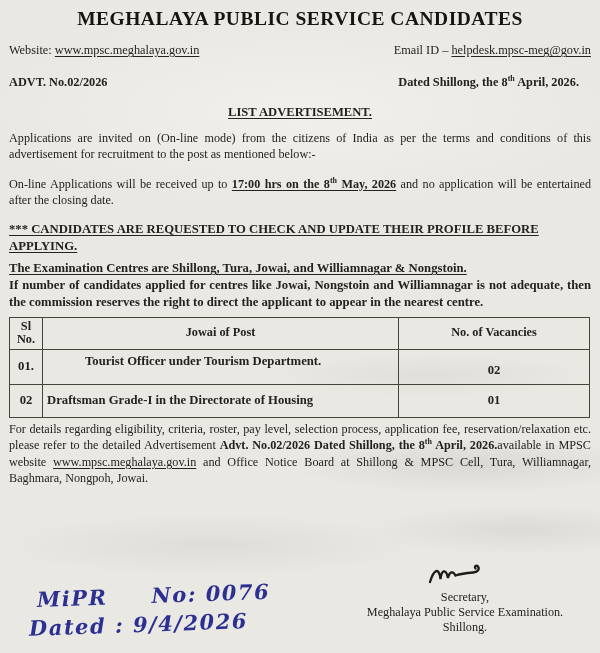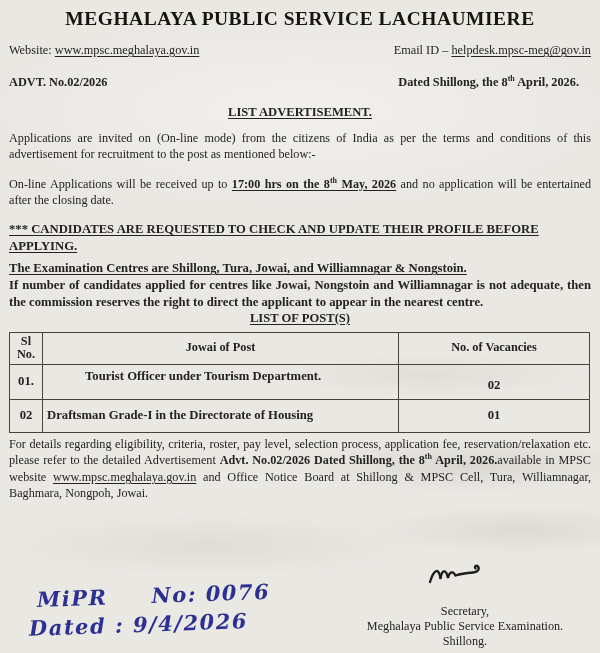--- a/index.html
+++ b/index.html
@@ -67,21 +67,21 @@
   td.sl{text-align:center;}
   td.post{padding-left:9px;}
   td.vac{text-align:center;}
   tr.r1{height:35px;}
   tr.r1 td.post{vertical-align:top;padding-top:4px;padding-left:42px;}
   tr.r1 td.vac{vertical-align:bottom;padding-bottom:6px;}
   tr.r2{height:33px;}
   tr.hdr{height:32px;}
   .footerpara{margin-top:3px;text-align:justify;line-height:16.6px;font-size:12.2px;}
   .sigblock{
-    position:absolute;left:352px;top:604px;width:226px;
+    position:absolute;left:352px;top:590px;width:226px;
     text-align:center;font-size:12.2px;line-height:15px;
   }
   .sigsquiggle{position:absolute;left:427px;top:560px;}
   .stamp{
     position:absolute;
     color:var(--pen);
     font-family:"DejaVu Serif", serif;
     font-style:italic;
     font-weight:bold;
     font-size:21px;
@@ -93,21 +93,21 @@
   .stamp-l1 .w2{margin-left:44px;}
   .stamp-l2{left:29px;top:612px;}
 </style>
 </head>
 <body>
 
 <div class="paper">
   <div class="doc">
 
     <div class="title">
-      <div>MEGHALAYA PUBLIC SERVICE LACHAUMIERE</div>
+      <div>MEGHALAYA PUBLIC SERVICE CANDIDATES</div>
     </div>
 
     <div class="row contact">
       <span><span>Website: </span><span class="u">www.mpsc.meghalaya.gov.in</span></span>
       <span><span>Email ID – </span><span class="u">helpdesk.mpsc-meg@gov.in</span></span>
     </div>
 
     <div class="row advtrow">
       <span>ADVT. No.02/2026</span>
       <span class="right"><span>Dated Shillong, the 8</span><span class="sup">th</span><span> April, 2026.</span></span>
@@ -130,23 +130,20 @@
     </div>
 
     <div class="centres">
       <span class="u">The Examination Centres are Shillong, Tura, Jowai, and Williamnagar &amp; Nongstoin.</span>
     </div>
 
     <div class="centresnote">
       <span>If number of candidates applied for centres like Jowai, Nongstoin and Williamnagar is not adequate, then the commission reserves the right to direct the applicant to appear in the nearest centre.</span>
     </div>
 
-    <div class="center listhead">
-      <span class="b u">LIST OF POST(S)</span>
-    </div>
 
     <table class="posts">
       <colgroup>
           <col style="width:33px">
           <col style="width:356px">
           <col style="width:191px">
         </colgroup>
       <tbody>
           <tr class="hdr">
         <th>Sl No.</th>

